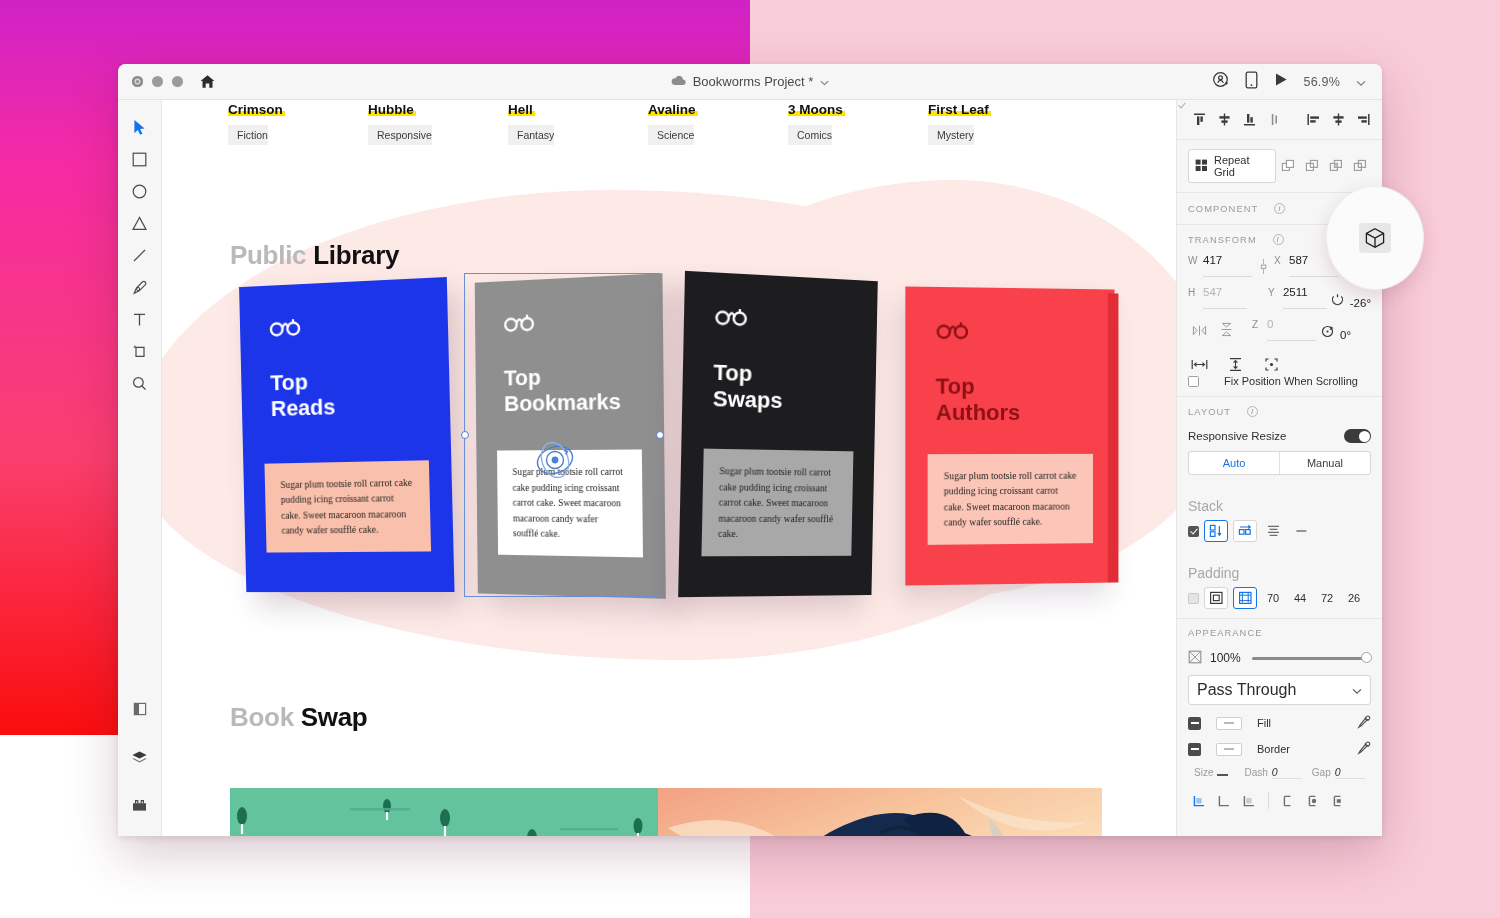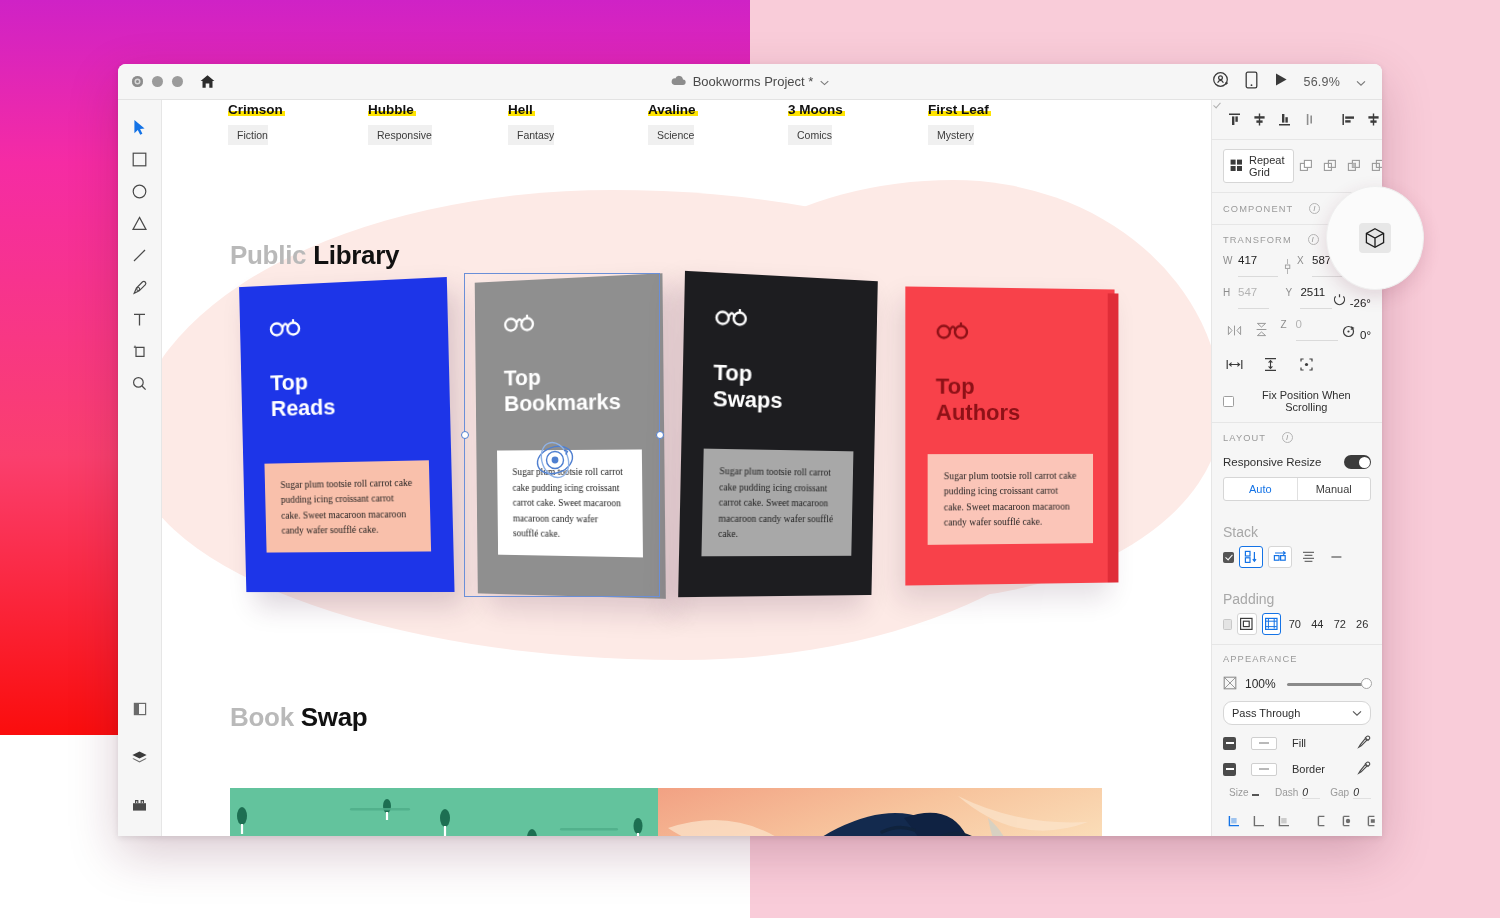--- a/index.html
+++ b/index.html
@@ -126,21 +126,21 @@
   
   #illus-green {
     position:absolute; z-index:3; background:#63c39d; overflow:hidden;
   }
   #illus-right {
     position:absolute; z-index:3; overflow:hidden;
     background: linear-gradient(115deg,#f2a183 0%,#f5bb99 22%,#fbdcb4 55%,#fdeccb 100%);
   }
   
   #panel {
-    width: 171px; background:#f6f6f6; border-left:1px solid #e6e6e6;
+    width: 206px; background:#f6f6f6; border-left:1px solid #e6e6e6;
     font-size:11px; color:#3c3c3c; position:relative;
   }
   .panel-sec { border-bottom:1px solid #e6e6e6; padding:9px 11px; }
   .align-row { display:flex; align-items:center; gap:0; }
   .align-group { display:flex; gap:2px; }
   .align-divider { width:1px; height:17px; background:#dcdcdc; margin:0 8px; }
   .ibtn {
     width:23px; height:21px; display:flex; align-items:center; justify-content:center; cursor:default;
   }
   .repeat-grid-btn {
@@ -198,22 +198,22 @@
     display:flex; align-items:center; justify-content:center;
   }
   .ibtn-box.sel { border-color:#1473e6; }
   .pad-val { font-size:11px; color:#2f2f2f; width:22px; text-align:center; }
   .slider-track { flex:1; height:3px; background:#8a8a8a; border-radius:2px; position:relative; }
   .slider-knob {
     position:absolute; right:-1px; top:-4.5px; width:11px; height:11px; border-radius:50%;
     background:#fff; border:1px solid #a5a5a5;
   }
   .select-box {
-    margin-top:9px; border:1px solid #d6d6d6; border-radius:9px; background:#fff;
-    display:flex; align-items:center; justify-content:space-between; padding:5px 8px; font-size:11px; color:#2c2c2c;
+    margin-top:9px; border:1px solid #d6d6d6; border-radius:3px; background:#fff;
+    display:flex; align-items:center; justify-content:space-between; padding:5px 8px; font-size:16px; color:#2c2c2c;
   }
   .prop-row { display:flex; align-items:center; gap:15px; margin-top:10px; }
   .minus-box {
     width:13px; height:13px; background:#4b4b4b; border-radius:2px; position:relative;
   }
   .minus-box::after {
     content:""; position:absolute; left:2.5px; top:5.6px; width:8px; height:2px; background:#fff;
   }
   .swatch {
     width:26px; height:13px; border:1px solid #cfcfcf; background:#fff; border-radius:2px;
@@ -777,21 +777,21 @@
               </svg>
           </span>
           <span class="ibtn">
             <svg width="15" height="15" viewBox="0 0 15 15">
                 <path d="M2 4.6V2h2.6M10.4 2H13v2.6M13 10.4V13h-2.6M4.6 13H2v-2.6" stroke="#3c3c3c" stroke-width="1.2" fill="none"></path>
                 <circle cx="7.5" cy="7.5" r="1.6" fill="#3c3c3c"></circle>
               </svg>
           </span>
         </div>
 
-        <div style="display:flex; align-items:center; gap:8px; margin-top:14px;text-align:center;">
+        <div style="display:flex; align-items:center; gap:25px; text-align:center;">
           <span class="checkbox"></span>
           <span style="font-size:11px; color:#2f2f2f;">Fix Position When Scrolling</span>
         </div>
       </div>
 
       <div class="panel-sec">
         <div class="sec-label">
           <span>Layout</span>
           <span class="info-dot">i</span>
         </div>

